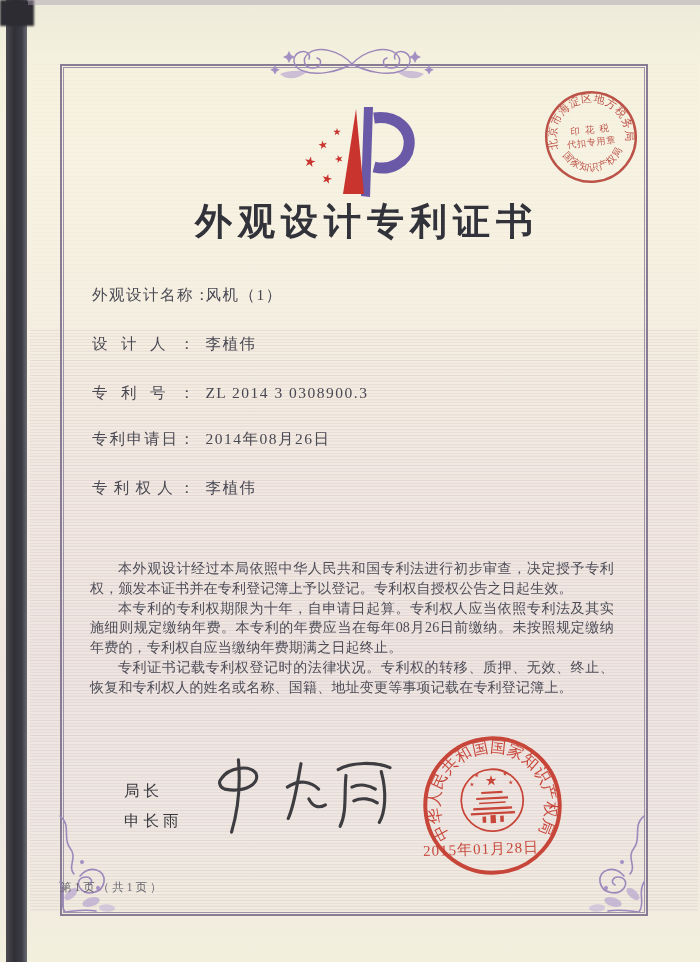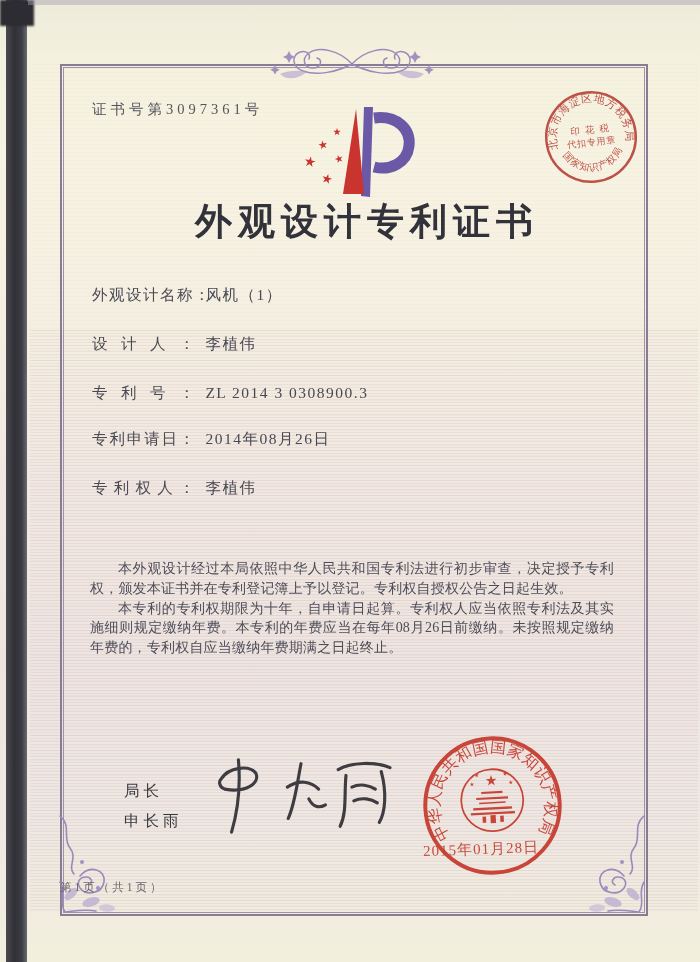--- a/index.html
+++ b/index.html
@@ -102,21 +102,20 @@
       <path d="M30,62 c10,-12 26,-6 24,6 c-2,12 -18,14 -24,6 c-4,-6 0,-11 6,-11 c5,0 8,5 3,8"></path>
       <path d="M10,68 C17,80 8,88 15,98 C25,97 34,95 46,97"></path>
       <ellipse cx="21" cy="80" rx="8" ry="4" transform="rotate(-42 21 80)" fill="#b7a5cf" stroke="none" opacity=".7"></ellipse>
       <ellipse cx="41" cy="88" rx="9" ry="4.4" transform="rotate(-16 41 88)" fill="#b7a5cf" stroke="none" opacity=".7"></ellipse>
       <ellipse cx="57" cy="94" rx="8" ry="3.8" transform="rotate(4 57 94)" fill="#c3b3d8" stroke="none" opacity=".6"></ellipse>
       <circle cx="32" cy="48" r="2" fill="#a48fc2" stroke="none"></circle>
       <circle cx="48" cy="74" r="2" fill="#a48fc2" stroke="none"></circle>
     </g>
   </svg>
 
-  <div class="cert-no">证书号第3097361号</div>
 
   <svg class="logo" width="122" height="94" viewBox="0 0 122 94">
     <defs>
       <polygon id="star" points="0,-1 0.2245,-0.309 0.951,-0.309 0.3633,0.118 0.5878,0.809 0,0.382 -0.5878,0.809 -0.3633,0.118 -0.951,-0.309 -0.2245,-0.309"></polygon>
     </defs>
     <path d="M78,12 C101,9 115,23 113,40 C111,57 94,65 78,61" fill="none" stroke="#6a59a6" stroke-width="11"></path>
     <polygon points="68,1 77,1 74,91 65,90" fill="#6a59a6"></polygon>
     <polygon points="60,3 47,88 68,88" fill="#c9342e"></polygon>
     <use href="#star" transform="translate(41,26) scale(4)" fill="#c9342e"></use>
     <use href="#star" transform="translate(27,39) scale(4.6) rotate(-12)" fill="#c9342e"></use>
@@ -160,20 +159,21 @@
     </div>
     <div class="field-row f5">
       <span class="field-label">专利权人：</span>
       <span class="field-value">李植伟</span>
     </div>
   </div>
 
   <div class="body-text">
     <p>本外观设计经过本局依照中华人民共和国专利法进行初步审查，决定授予专利权，颁发本证书并在专利登记簿上予以登记。专利权自授权公告之日起生效。</p>
     <p>本专利的专利权期限为十年，自申请日起算。专利权人应当依照专利法及其实施细则规定缴纳年费。本专利的年费应当在每年08月26日前缴纳。未按照规定缴纳年费的，专利权自应当缴纳年费期满之日起终止。</p>
+    <p>专利证书记载专利权登记时的法律状况。专利权的转移、质押、无效、终止、恢复和专利权人的姓名或名称、国籍、地址变更等事项记载在专利登记簿上。</p>
   </div>
 
   <div class="signer">
     <div>局长</div>
     <div>申长雨</div>
   </div>
 
   <svg class="signature-svg" width="196" height="90" viewBox="0 0 200 92">
     <g fill="none" stroke="#26262b" stroke-width="3.2" stroke-linecap="round" opacity=".88">
       <path d="M18,30 C26,17 48,15 54,24 C58,34 44,44 22,40 C16,38 16,32 18,30"></path>

